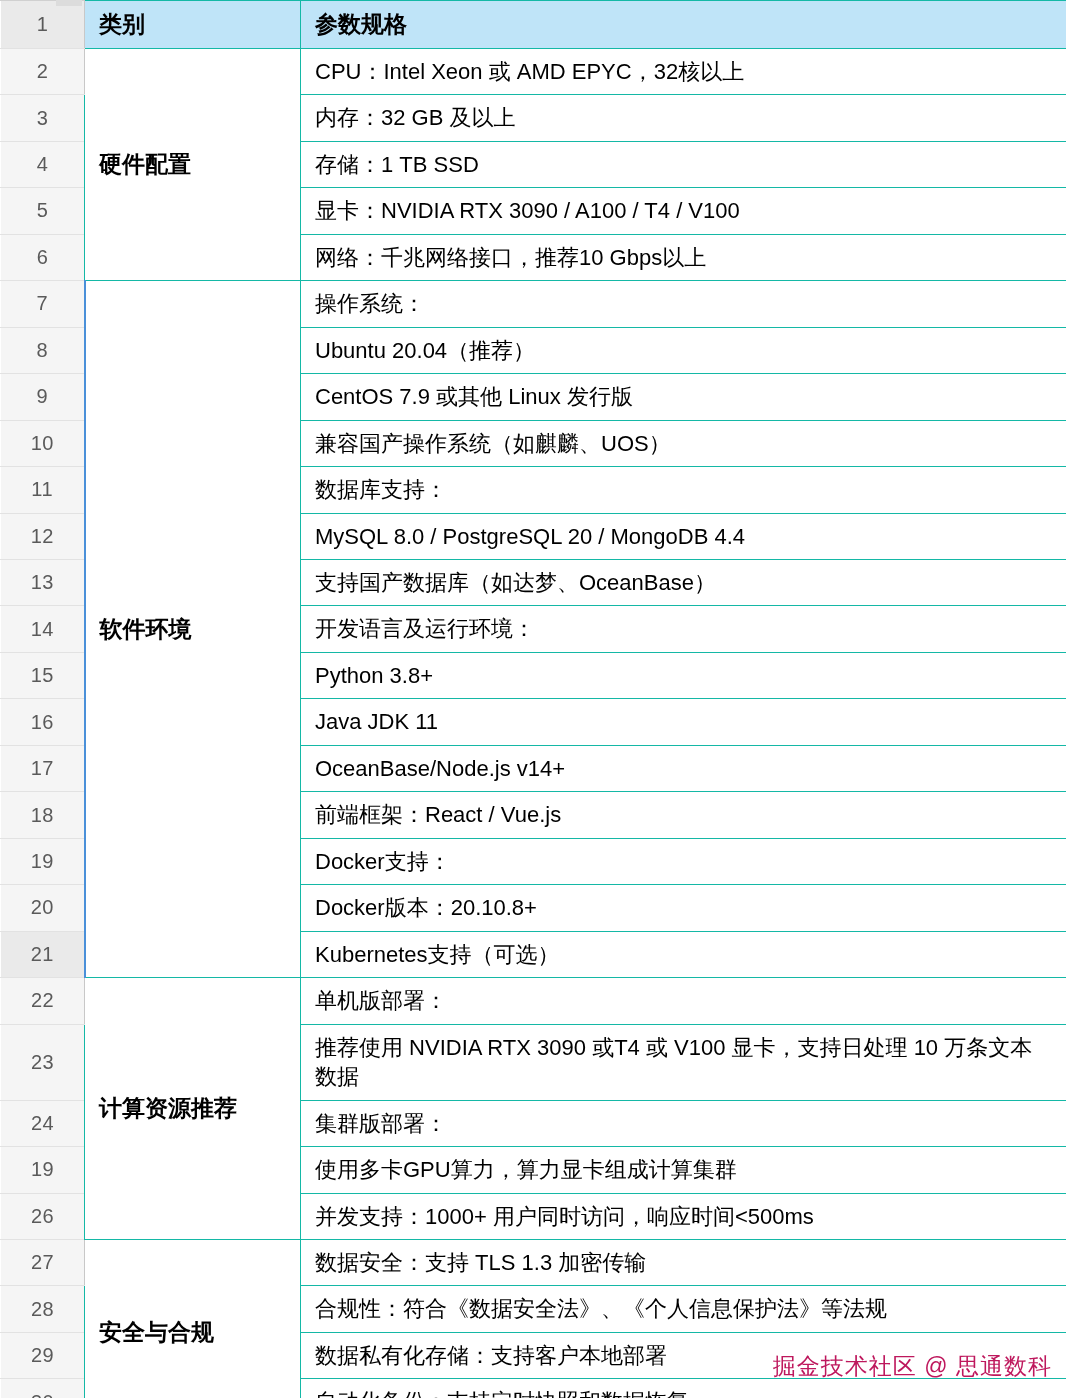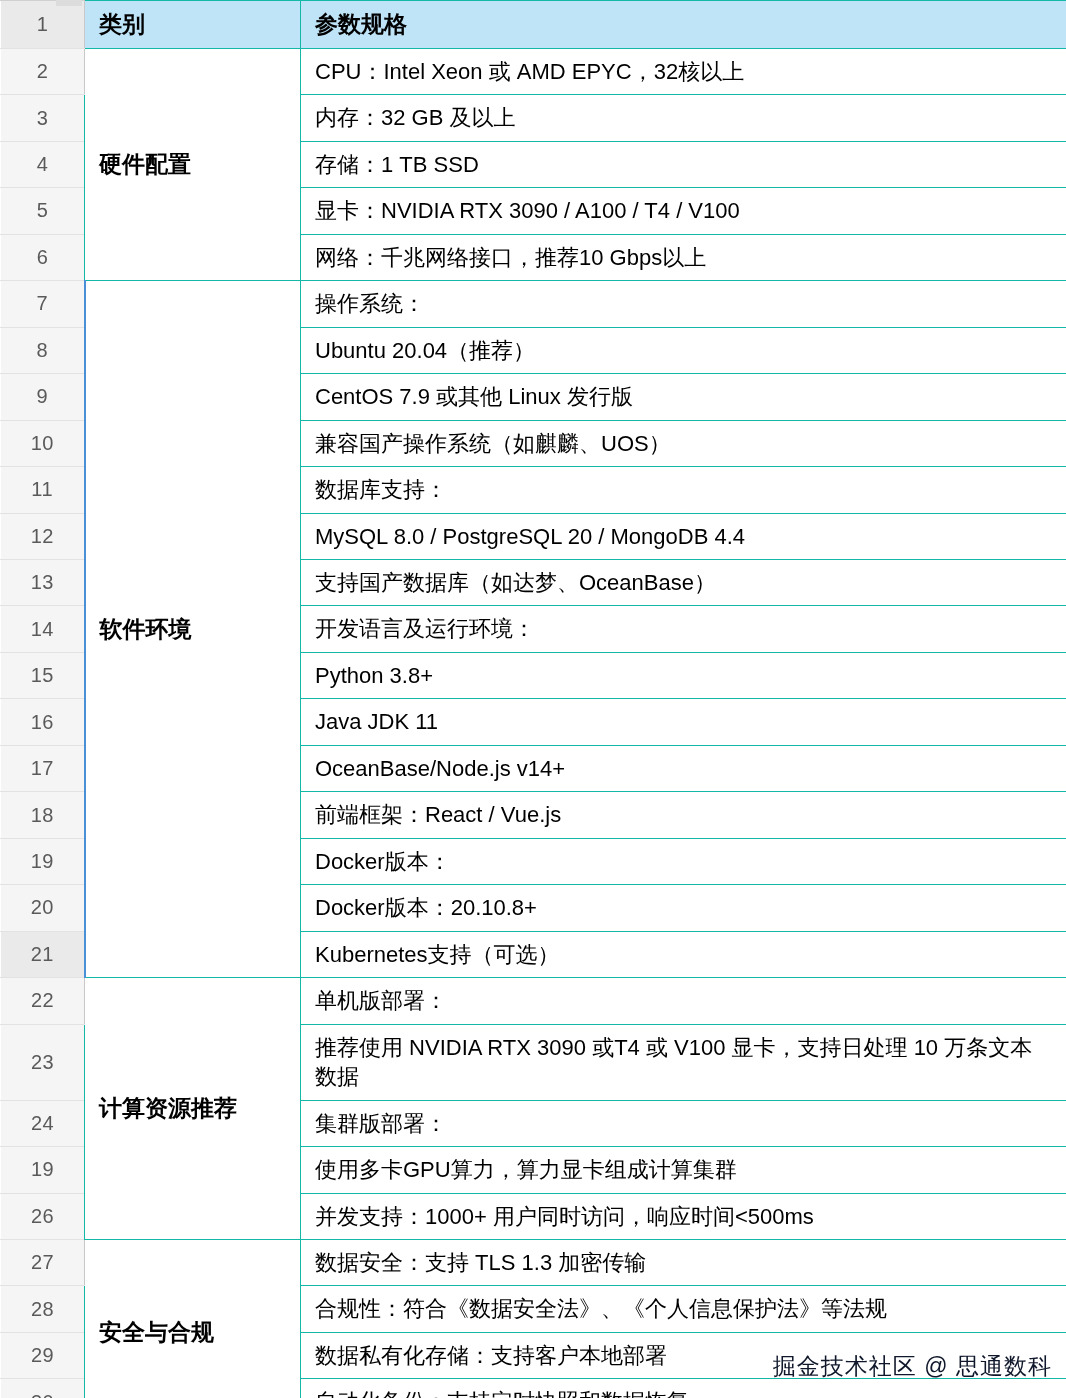--- a/index.html
+++ b/index.html
@@ -72,21 +72,21 @@
   
   td.cat.sel {
     border-left: 2px solid #4a90d9;
   }
 
   .watermark {
     position: absolute;
     right: 14px;
     bottom: 44px;
     font-size: 23px;
-    color: #0f172a;
+    color: #be185d;
     letter-spacing: 1px;
     white-space: nowrap;
     pointer-events: none;
   }
   .topnub {
     position: absolute;
     left: 56px;
     top: 0;
     width: 26px;
     height: 6px;
@@ -178,21 +178,21 @@
       <tr class="row-h-normal">
         <td class="rownum">17</td>
         <td class="cell">OceanBase/Node.js v14+</td>
       </tr>
       <tr class="row-h-normal">
         <td class="rownum">18</td>
         <td class="cell">前端框架：React / Vue.js</td>
       </tr>
       <tr class="row-h-normal">
         <td class="rownum">19</td>
-        <td class="cell">Docker版本：</td>
+        <td class="cell">Docker支持：</td>
       </tr>
       <tr class="row-h-normal">
         <td class="rownum">20</td>
         <td class="cell">Docker版本：20.10.8+</td>
       </tr>
       <tr class="row-h-normal">
         <td class="rownum hdr">21</td>
         <td class="cell">Kubernetes支持（可选）</td>
       </tr>
 

